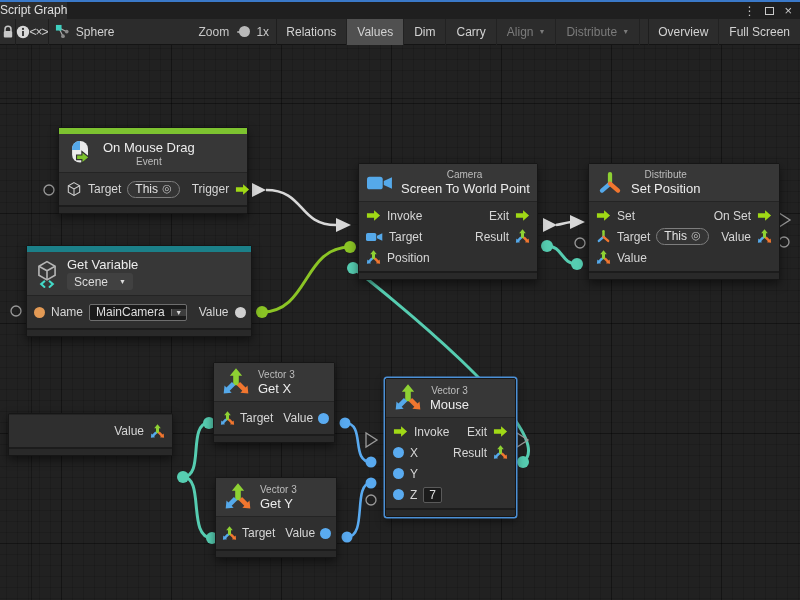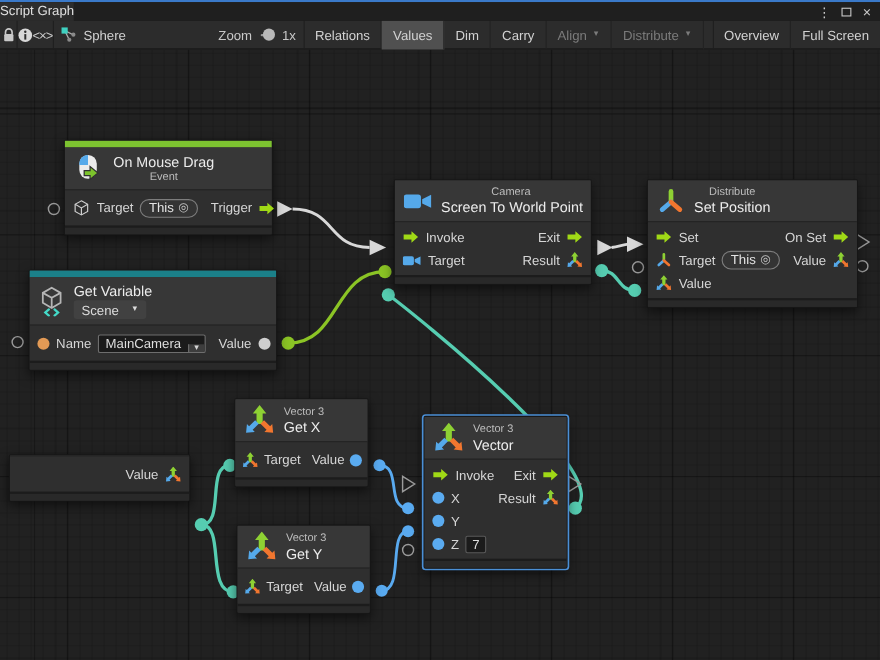--- a/index.html
+++ b/index.html
@@ -55,21 +55,21 @@
   .foot { height:8px; background:#292929; border-top:2px solid #1c1c1c; }
 
   .dot { width:11px; height:11px; border-radius:50%; flex:0 0 auto; }
   .dot.blue { background:#5aabf0; }
   .dot.orange { background:#e39a55; }
   .dot.white { background:#cfcfcf; }
 
   .pill { display:inline-flex; align-items:flex-start; gap:4px; border:1px solid #7d7d7d; border-radius:9px; height:17px; padding:0 7px; background:#343434; color:#e3e3e3; flex:0 0 auto; }
   .pill .tgt { font-size:11px; color:#c5c5c5; }
   .dd { display:inline-flex; align-items:center; gap:6px; background:#414141; border-radius:3px; height:17px; padding:0 7px; color:#dcdcdc; flex:0 0 auto; }
-  .field { display:inline-flex; align-items:flex-end; height:17px; border:1px solid #6e6e6e; border-radius:2px; overflow:hidden; background:#1b1b1b; flex:0 0 auto; }
+  .field { display:inline-flex; align-items:center; height:17px; border:1px solid #6e6e6e; border-radius:2px; overflow:hidden; background:#1b1b1b; flex:0 0 auto; }
   .field .txt { padding:0 6px; line-height:15px; color:#dedede; }
   .field .cbox { width:15px; background:#3d3d3d; border-left:1px solid #6e6e6e; display:flex; align-items:center; justify-content:center; }
   .zfield { background:#1b1b1b; border:1px solid #5a5a5a; border-radius:2px; height:16px; line-height:14px; padding:0 5px; color:#dedede; }
 
   .ico { flex:0 0 auto; display:flex; align-items:center; justify-content:center; }
   svg.s15 { width:15px; height:15px; }
   svg.s16 { width:16px; height:16px; }
   svg.s26 { width:26px; height:26px; }
   svg.s28 { width:28px; height:28px; }
 </style>
@@ -365,20 +365,28 @@
           </span>
         <span>Target</span>
         <span class="grow"></span>
         <span>Result</span>
         <span class="ico">
             <svg class="s15">
               <use href="#i-vec3"></use>
             </svg>
           </span>
       </div>
+      <div class="prow">
+        <span class="ico">
+            <svg class="s15">
+              <use href="#i-vec3"></use>
+            </svg>
+          </span>
+        <span>Position</span>
+      </div>
     </div>
     <div class="foot"></div>
   </div>
 
   <div class="node" style="left:588px; top:163px; width:192px">
     <div class="hdr">
       <span class="ico">
           <svg class="s26">
             <use href="#i-transform"></use>
           </svg>
@@ -508,21 +516,21 @@
 
   <div class="node selected" style="left:385px; top:378px; width:131px">
     <div class="hdr">
       <span class="ico">
           <svg class="s28">
             <use href="#i-vec3"></use>
           </svg>
         </span>
       <div class="titles">
         <div class="cat">Vector 3</div>
-        <div class="title">Vector</div>
+        <div class="title">Mouse</div>
       </div>
     </div>
     <div class="rows">
       <div class="prow">
         <span class="ico">
             <svg class="s15">
               <use href="#i-arrow"></use>
             </svg>
           </span>
         <span>Invoke</span>

